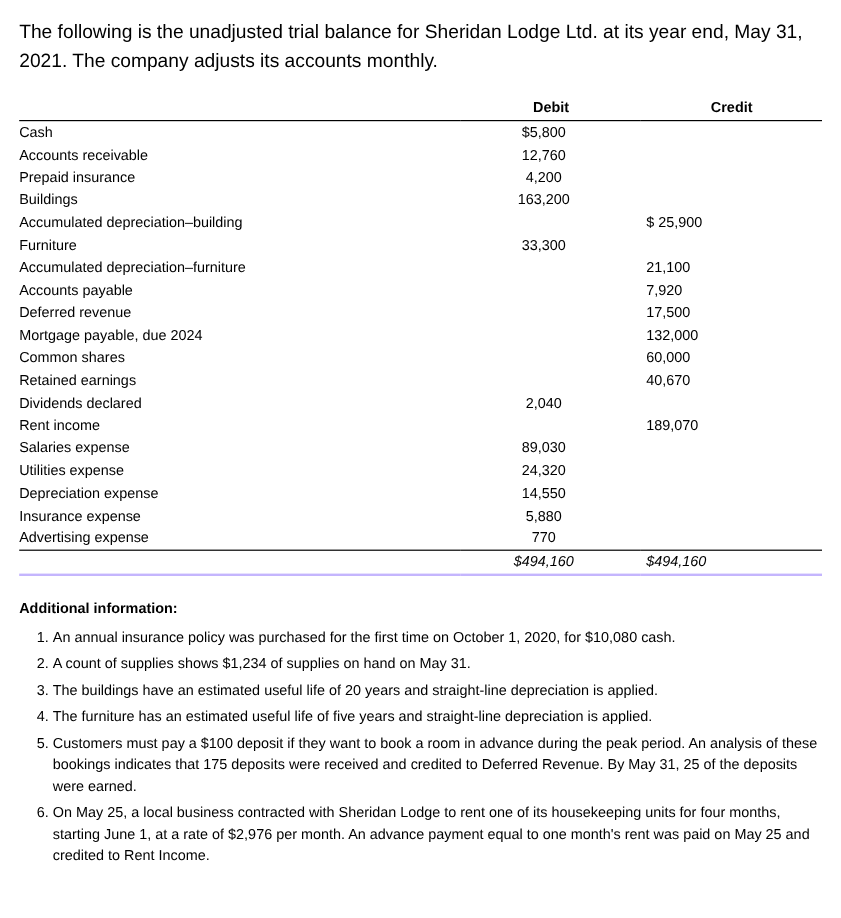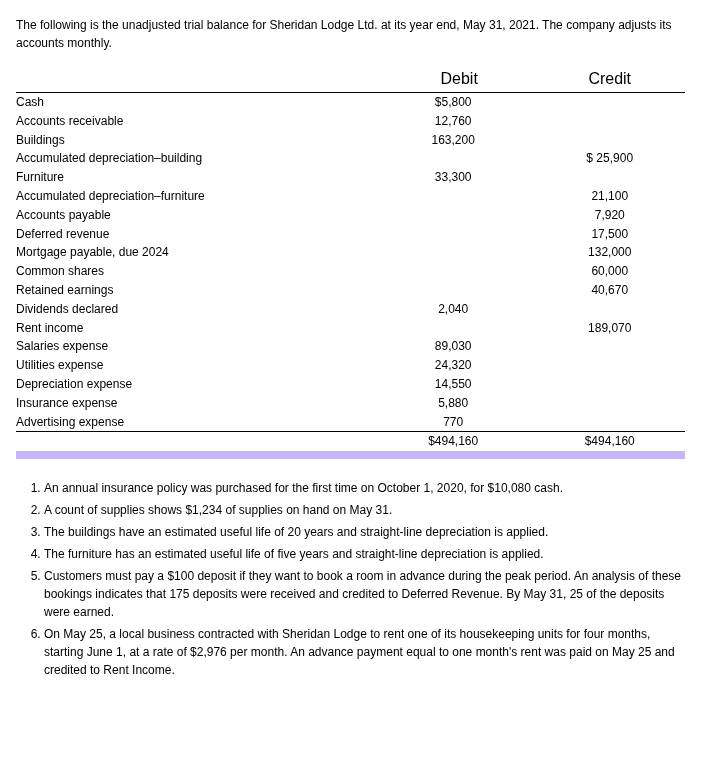--- a/index.html
+++ b/index.html
@@ -6,59 +6,60 @@
     body {
       font-family: Arial, sans-serif;
       font-size: 12px;
       background: #fff;
       color: #000;
       padding: 16px;
       width: 701px;
       min-height: 765px;
     }
     .intro-text {
-      font-size: 12px;
+      font-size: 16px;
       line-height: 1.5;
       margin-bottom: 16px;
     }
     .trial-balance-table {
       width: 100%;
       border-collapse: collapse;
       margin-bottom: 20px;
     }
     .trial-balance-table th {
       text-align: center;
-      font-weight: normal;
-      font-size: 16px;
+      font-weight: bold;
+      font-size: 12px;
       padding: 2px 8px;
       border-bottom: 1px solid #000;
     }
     .trial-balance-table td {
       font-size: 12px;
       padding: 1px 4px;
       line-height: 1.4;
     }
     .trial-balance-table td.label {
       padding-left: 0;
       min-width: 220px;
       margin-left: 21px;
     }
     .trial-balance-table td.debit {
       text-align: center;
       min-width: 90px;
       padding-right: 16px;
     }
     .trial-balance-table td.credit {
-      text-align: center;
+      text-align: left;
       min-width: 90px;
     }
     .total-row td {
       border-top: 1px solid #000;
-      border-bottom: 8px solid #c4b5fd;
+      border-bottom: 2px solid #c4b5fd;
       font-weight: normal;
+      font-style: italic;
     }
     .additional-info {
       font-size: 12px;
       margin-top: 12px;
     }
     .additional-info .header {
       font-weight: bold;
       margin-bottom: 8px;
     }
     .additional-info ol {
@@ -90,20 +91,25 @@
         <td class="label">Cash</td>
         <td class="debit">$5,800</td>
         <td class="credit"></td>
       </tr>
       <tr>
         <td class="label">Accounts receivable</td>
         <td class="debit">12,760</td>
         <td class="credit"></td>
       </tr>
       <tr>
+        <td class="label">Prepaid insurance</td>
+        <td class="debit">4,200</td>
+        <td class="credit"></td>
+      </tr>
+      <tr>
         <td class="label">Buildings</td>
         <td class="debit">163,200</td>
         <td class="credit"></td>
       </tr>
       <tr>
         <td class="label">Accumulated depreciation–building</td>
         <td class="debit"></td>
         <td class="credit">$ 25,900</td>
       </tr>
       <tr>
@@ -180,20 +186,21 @@
   <tfoot>
     <tr class="total-row">
       <td class="label"></td>
       <td class="debit">$494,160</td>
       <td class="credit">$494,160</td>
     </tr>
   </tfoot>
 </table>
 
 <div class="additional-info">
+  <p class="header">Additional information:</p>
   <ol id="additional-list">
   <li>An annual insurance policy was purchased for the first time on October 1, 2020, for $10,080 cash.</li>
       <li>A count of supplies shows $1,234 of supplies on hand on May 31.</li>
       <li>The buildings have an estimated useful life of 20 years and straight-line depreciation is applied.</li>
       <li>The furniture has an estimated useful life of five years and straight-line depreciation is applied.</li>
       <li>Customers must pay a $100 deposit if they want to book a room in advance during the peak period. An analysis of these bookings indicates that 175 deposits were received and credited to Deferred Revenue. By May 31, 25 of the deposits were earned.</li>
       <li>On May 25, a local business contracted with Sheridan Lodge to rent one of its housekeeping units for four months, starting June 1, at a rate of $2,976 per month. An advance payment equal to one month's rent was paid on May 25 and credited to Rent Income.</li>
     </ol>
 </div>
 

